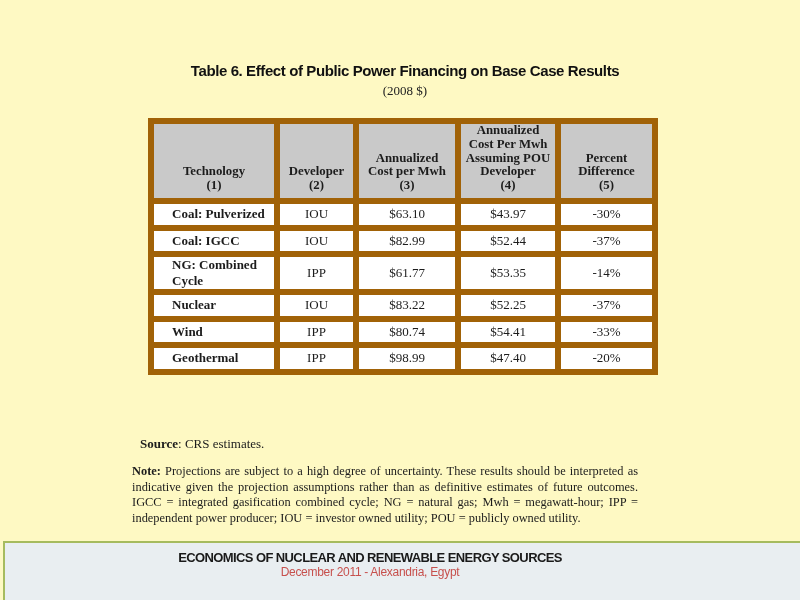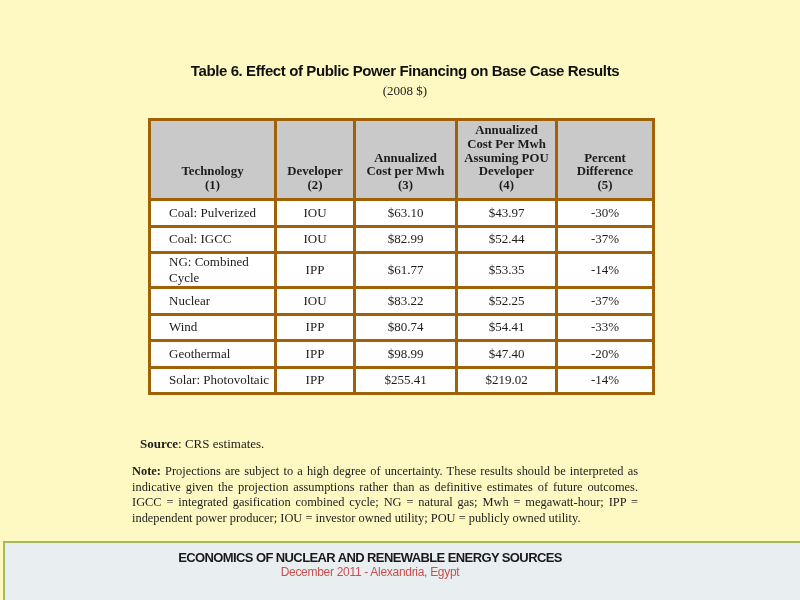--- a/index.html
+++ b/index.html
@@ -44,21 +44,21 @@
     top: 118px;
   }
   table.results {
     border-collapse: collapse;
     table-layout: fixed;
     font-family: "Liberation Serif", serif;
     font-size: 13px;
     color: #1c1c1c;
   }
   table.results th, table.results td {
-    border: 3px solid #a16207;
+    border: 6px solid #a16207;
     overflow: hidden;
   }
   table.results { border: 2px solid #1f1f1f; }
   thead tr { height: 80px; }
   tbody tr { height: 26.5px; }
   th {
     background: var(--table_header_bg, #c9c9c9);
     font-weight: bold;
     vertical-align: bottom;
     text-align: center;
@@ -68,20 +68,21 @@
   }
   td {
     vertical-align: middle;
     text-align: center;
     padding: 0;
     background: #ffffff;
   }
   td.c1 {
     text-align: left;
     padding-left: 18px;
+    font-weight: bold;
   }
 
   
   .source-line {
     position: absolute;
     left: 140px;
     top: 436px;
     font-size: 13px;
     line-height: 16px;
   }
@@ -213,27 +214,20 @@
           <td>$54.41</td>
           <td>-33%</td>
         </tr>
         <tr>
           <td class="c1">Geothermal</td>
           <td>IPP</td>
           <td>$98.99</td>
           <td>$47.40</td>
           <td>-20%</td>
         </tr>
-        <tr>
-          <td class="c1">Solar: Photovoltaic</td>
-          <td>IPP</td>
-          <td>$255.41</td>
-          <td>$219.02</td>
-          <td>-14%</td>
-        </tr>
       </tbody>
     </table>
   </div>
 
   <div class="source-line">
     <span class="bold">Source</span><span>: CRS estimates.</span>
   </div>
 
   <div class="note-block">
     <span class="bold">Note:</span><span> Projections are subject to a high degree of uncertainty.  These results should be interpreted as indicative given the projection assumptions rather than as definitive estimates of future outcomes. IGCC = integrated gasification combined cycle; NG = natural gas; Mwh = megawatt-hour; IPP = independent power producer; IOU = investor owned utility; POU = publicly owned utility.</span>

